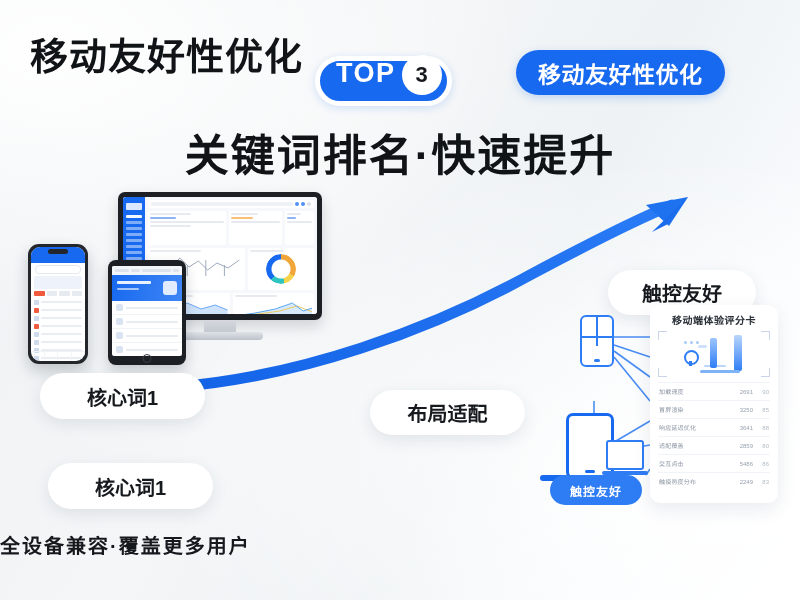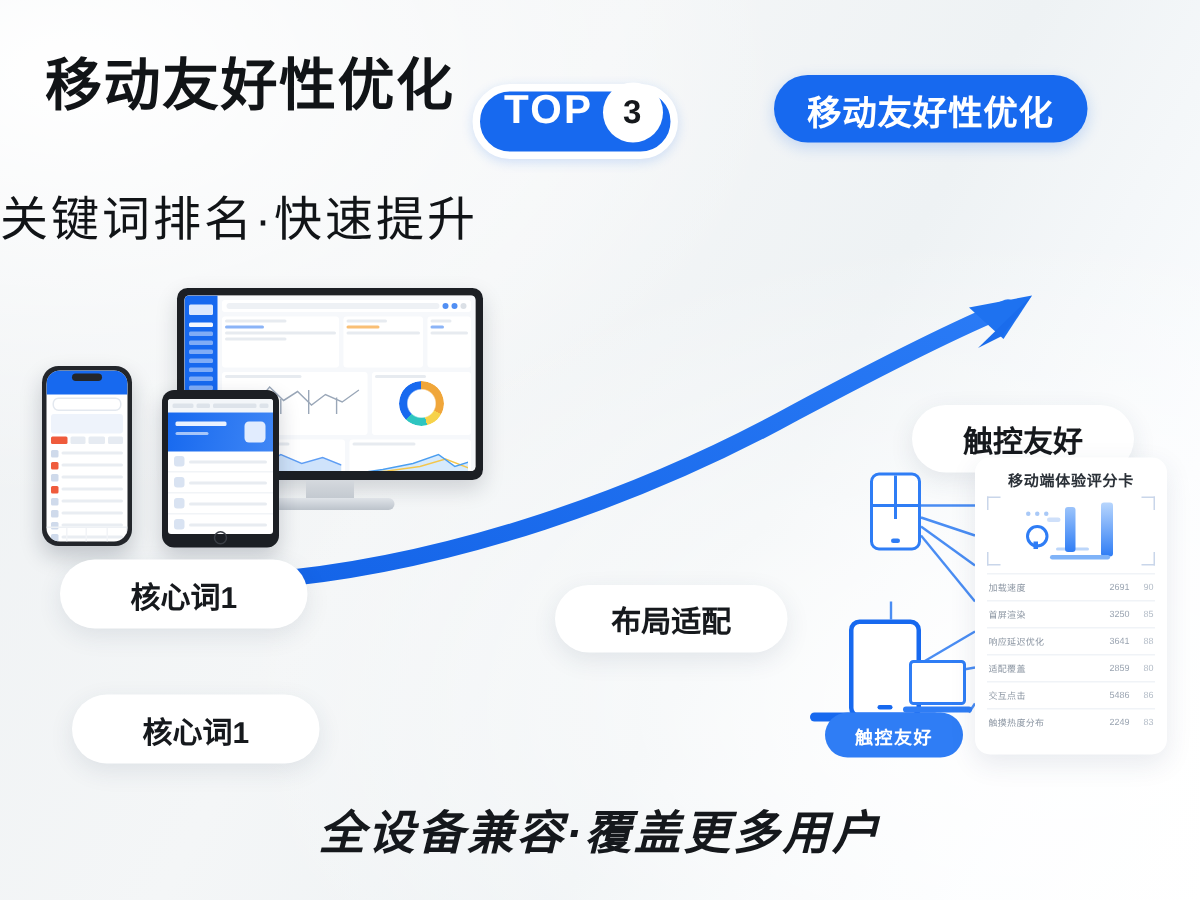--- a/index.html
+++ b/index.html
@@ -42,22 +42,22 @@
   .hdr-pill{
     position:absolute;left:516px;top:50px;
     height:45px;box-sizing:border-box;padding:0 22px;
     background:#1769ef;border-radius:24px;
     display:flex;align-items:center;justify-content:center;
     color:#ffffff;font-size:23px;font-weight:bold;letter-spacing:.5px;
     white-space:nowrap;
     box-shadow:0 3px 10px rgba(23,105,239,.22);
   }
   .hdr-sub{
-    position:absolute;left:0;right:0;top:120px;
-    font-size:32px;font-weight:normal;color:#111417;letter-spacing:2px;
+    position:absolute;left:0;right:0;top:120px;text-align:center;
+    font-size:44px;font-weight:bold;color:#111417;letter-spacing:2px;
   }
 
   
   #arrow{position:absolute;left:0;top:0;width:800px;height:600px;pointer-events:none;}
 
   
   .devices{position:absolute;left:28px;top:192px;width:300px;height:200px;}
 
   .monitor{position:absolute;left:90px;top:0;width:204px;height:148px;}
   .monitor .bezel{
@@ -202,22 +202,22 @@
   .tick{position:absolute;left:40px;top:14px;width:9px;height:3px;border-radius:2px;background:#cfe0fa;}
 
   .score-row{display:flex;align-items:center;gap:4px;padding:4px 1px;border-top:1px solid #f0f3f7;}
   .score-row:first-of-type{border-top:none;}
   .score-row .nm{flex:1;font-size:6px;color:#8c96a3;letter-spacing:.2px;white-space:nowrap;overflow:hidden;}
   .score-row .v1{font-size:6px;color:#9aa4b1;width:22px;text-align:right;}
   .score-row .v2{font-size:6px;color:#b3bcc7;width:12px;text-align:right;}
 
   
   .footer{
-    position:absolute;left:0;right:0;top:530px;text-align:center;
-    font-size:31px;font-weight:bold;color:#15181c;letter-spacing:2px;font-style:italic;
+    position:absolute;left:0;right:0;top:530px;text-align:left;
+    font-size:20px;font-weight:bold;color:#15181c;letter-spacing:2px;
   }
 </style>
 </head>
 <body>
 
 <div id="stage">
 
   <div class="hdr-title">移动友好性优化</div>
 
   <div class="top-badge">

